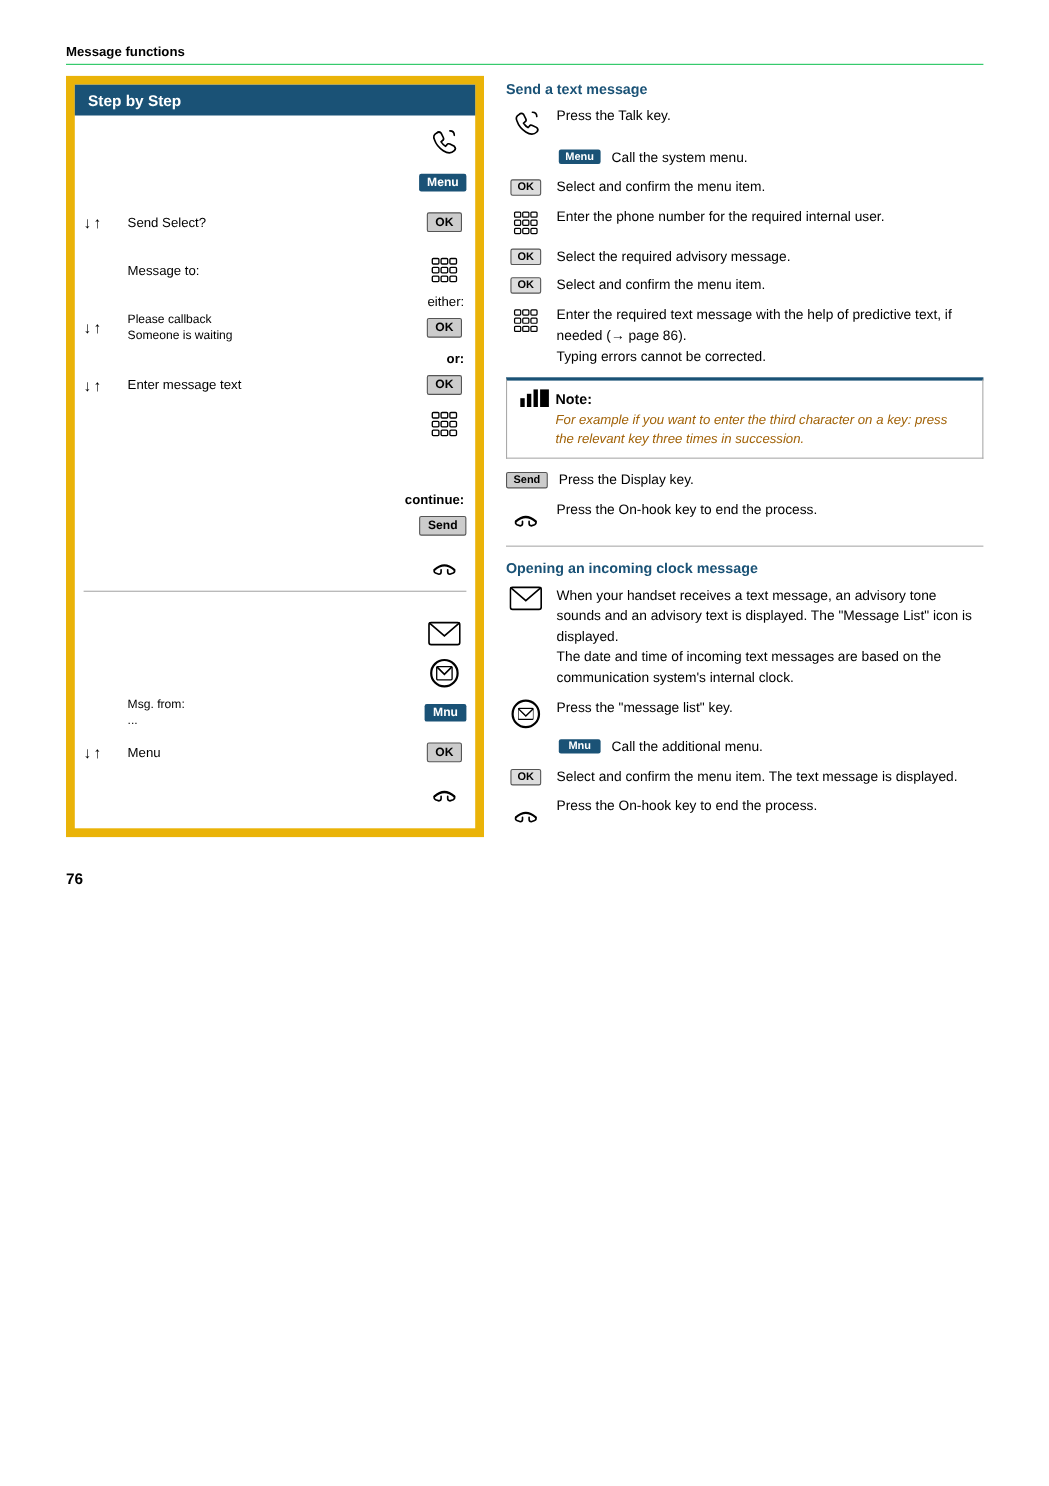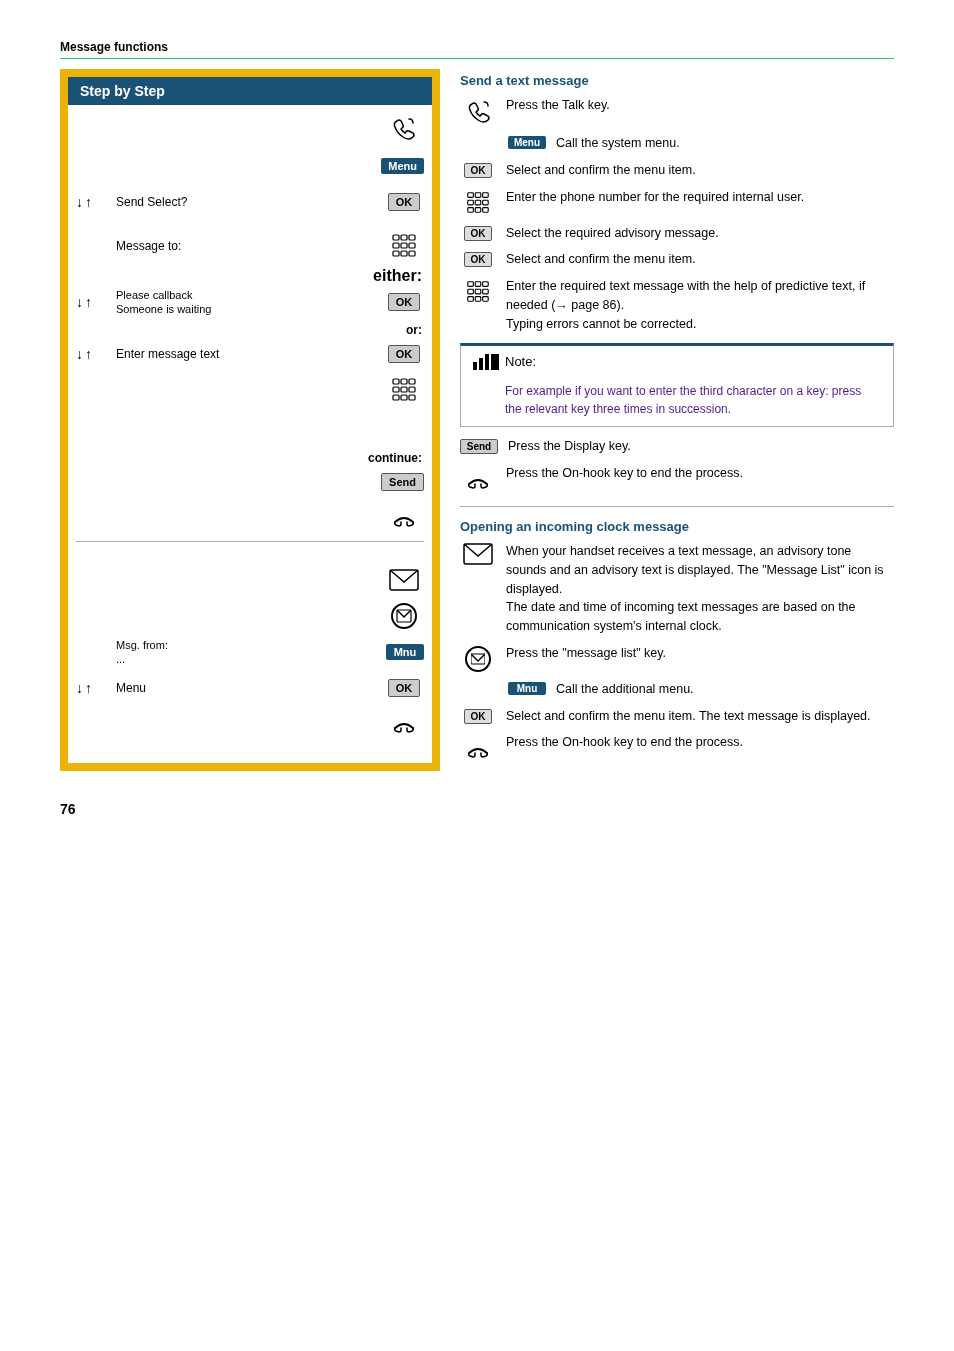--- a/index.html
+++ b/index.html
@@ -145,25 +145,25 @@
 
     .note-box {
       border: 1px solid #aaa;
       border-top: 3px solid #1a5276;
       margin: 10px 0;
       padding: 8px 12px;
     }
 
     .note-header {
       display: flex;
-      align-items: flex-start;
+      align-items: flex-end;
       gap: 6px;
-      font-weight: normal;
+      font-weight: bold;
       font-size: 13px;
-      margin-bottom: 12px;
+      margin-bottom: 2px;
     }
 
     .note-flag {
       display: flex;
       align-items: center;
     }
 
     .flag-bars {
       display: inline-flex;
       gap: 2px;
@@ -171,22 +171,23 @@
     }
 
     .flag-bar {
       background: #000;
       width: 4px;
     }
 
     .note-text {
       font-size: 12px;
       line-height: 1.5;
-      color: #4c1d95;
+      color: #a16207;
       padding-left: 32px;
+      font-style: italic;
     }
 
     hr.section-divider {
       border: none;
       border-top: 1px solid #aaa;
       margin: 12px 0;
     }
 
     .page-number {
       margin-top: 30px;
@@ -292,21 +293,21 @@
             <rect x="11" y="11" width="6" height="5" rx="1" fill="none" stroke="#000" stroke-width="1.2"></rect>
             <rect x="19" y="11" width="6" height="5" rx="1" fill="none" stroke="#000" stroke-width="1.2"></rect>
             <rect x="3" y="19" width="6" height="5" rx="1" fill="none" stroke="#000" stroke-width="1.2"></rect>
             <rect x="11" y="19" width="6" height="5" rx="1" fill="none" stroke="#000" stroke-width="1.2"></rect>
             <rect x="19" y="19" width="6" height="5" rx="1" fill="none" stroke="#000" stroke-width="1.2"></rect>
           </svg>
         </div>
       </div>
 
       <div class="right-align-row">
-        <span style="font-weight:bold;font-size:16px;">either:</span>
+        <span style="font-weight:normal;font-size:12px;">either:</span>
       </div>
 
       <div class="step-row">
         <div class="nav-arrows">
           <span class="arrow">↓</span>
           <span class="arrow">↑</span>
         </div>
         <div class="step-label step-label-small">Please callback<br>Someone is waiting</div>
         <div class="icon-cell">
           <span class="btn btn-ok">OK</span>

